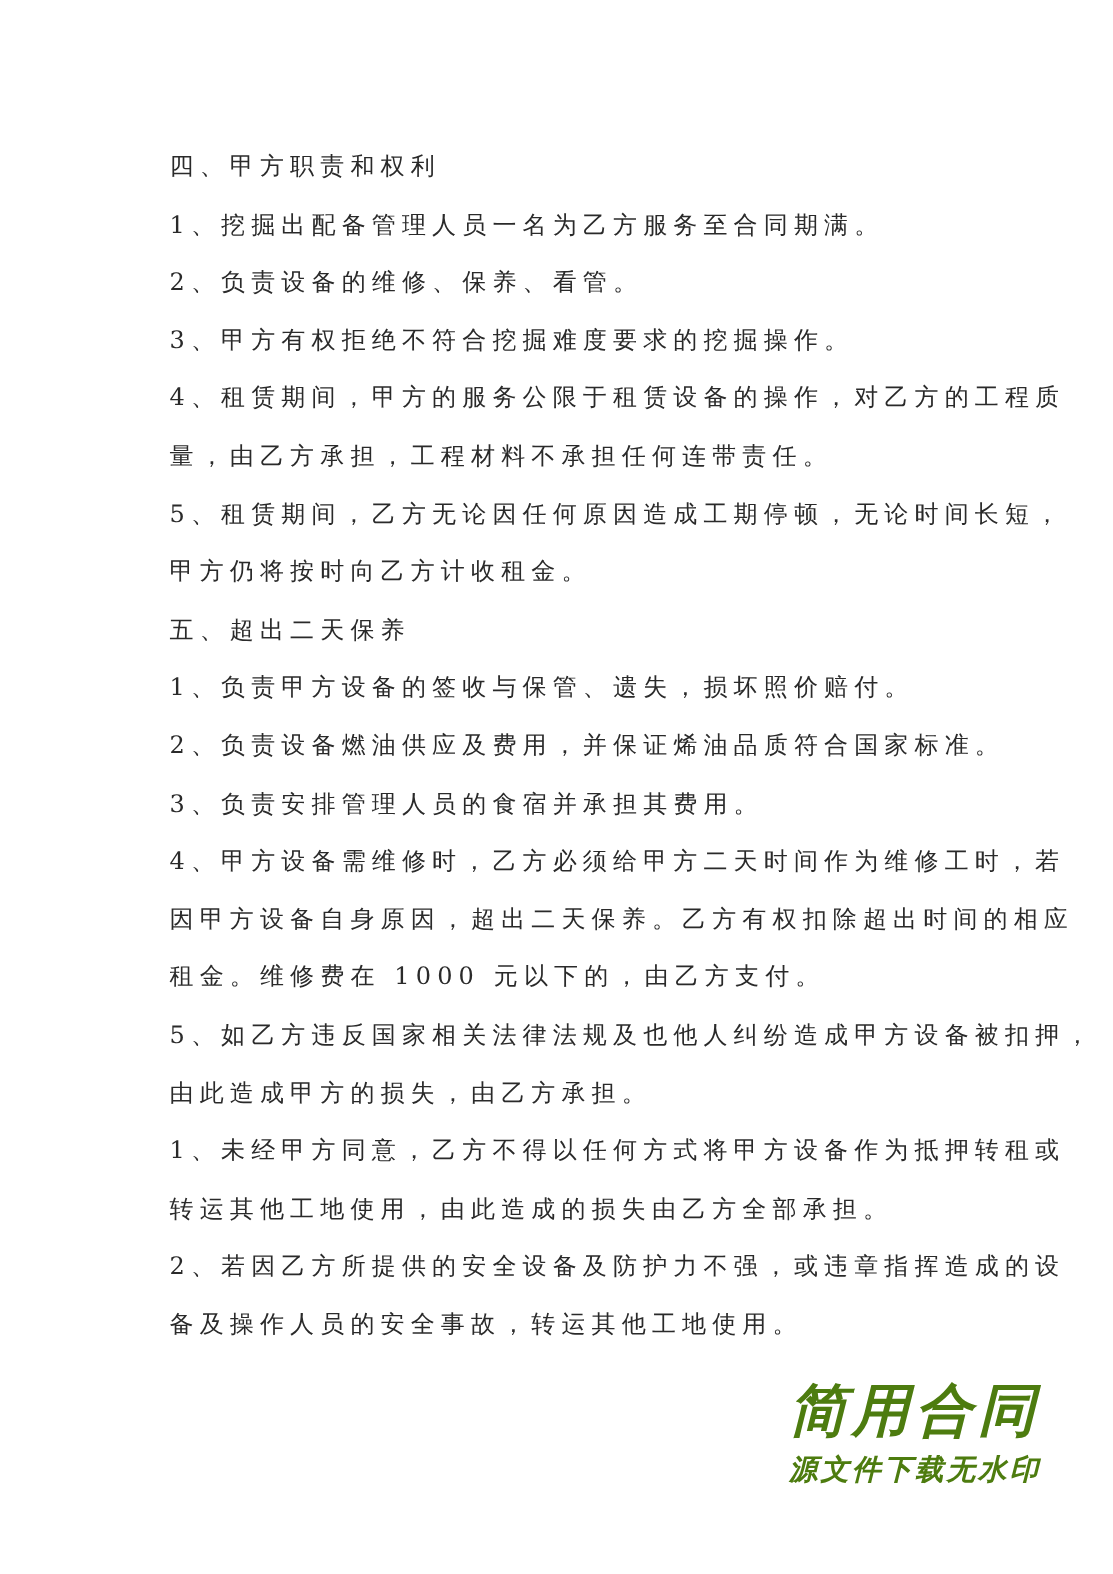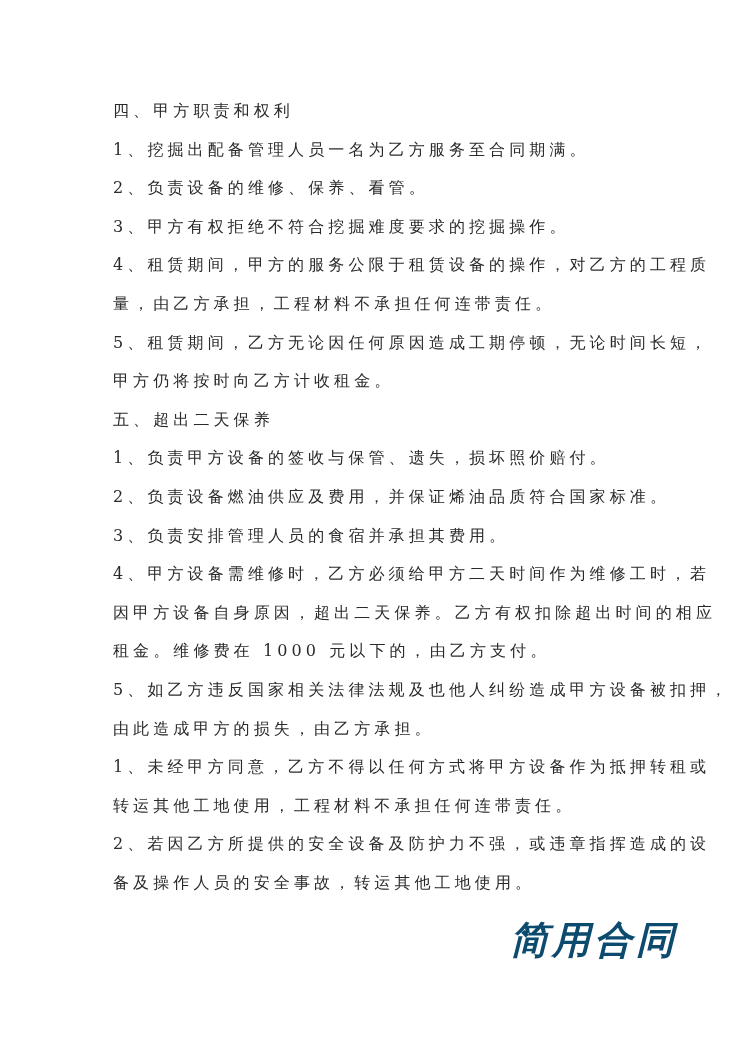--- a/index.html
+++ b/index.html
@@ -7,21 +7,21 @@
     width: 742px; height: 1049px; background: #ffffff; position: relative; overflow: hidden;
     font-family: "DejaVu Serif", "Liberation Serif", serif;
     color: #2a2a2a;
   }
   .page { position: absolute; left: 113px; top: 92px; width: 520px; }
   .line {
     font-size: 16px; line-height: 38.6px; height: 38.6px; white-space: nowrap;
     letter-spacing: 4.1px;
   }
   .heading { letter-spacing: 4.1px; }
-  .watermark { position: absolute; left: 510px; top: 918px; width: 200px; text-align: left; color: #0c4a6e; font-family: "DejaVu Sans", "Liberation Sans", sans-serif; font-weight: bold; font-style: italic; }
+  .watermark { position: absolute; left: 510px; top: 918px; width: 200px; text-align: center; color: #4d7c0f; font-family: "DejaVu Sans", "Liberation Sans", sans-serif; font-weight: bold; font-style: italic; }
   .wm-title { font-size: 38px; letter-spacing: 4px; line-height: 44px; }
   .wm-sub { font-size: 19px; letter-spacing: 2px; line-height: 36px; }
 </style>
 </head>
 <body>
 
 <div class="page">
   <div>
     <div class="line heading">四、甲方职责和权利</div>
     <div class="line">1、挖掘出配备管理人员一名为乙方服务至合同期满。</div>
@@ -38,21 +38,22 @@
     <div class="line">2、负责设备燃油供应及费用，并保证烯油品质符合国家标准。</div>
     <div class="line">3、负责安排管理人员的食宿并承担其费用。</div>
     <div class="line">4、甲方设备需维修时，乙方必须给甲方二天时间作为维修工时，若</div>
     <div class="line">因甲方设备自身原因，超出二天保养。乙方有权扣除超出时间的相应</div>
     <div class="line">租金。维修费在 1000 元以下的，由乙方支付。</div>
     <div class="line">5、如乙方违反国家相关法律法规及也他人纠纷造成甲方设备被扣押，</div>
     <div class="line">由此造成甲方的损失，由乙方承担。</div>
   </div>
   <div>
     <div class="line">1、未经甲方同意，乙方不得以任何方式将甲方设备作为抵押转租或</div>
-    <div class="line">转运其他工地使用，工程材料不承担任何连带责任。</div>
+    <div class="line">转运其他工地使用，由此造成的损失由乙方全部承担。</div>
     <div class="line">2、若因乙方所提供的安全设备及防护力不强，或违章指挥造成的设</div>
     <div class="line">备及操作人员的安全事故，转运其他工地使用。</div>
   </div>
 </div>
 
 <div class="watermark">
   <div class="wm-title">简用合同</div>
+  <div class="wm-sub">源文件下载无水印</div>
 </div>
 
 </body></html>

